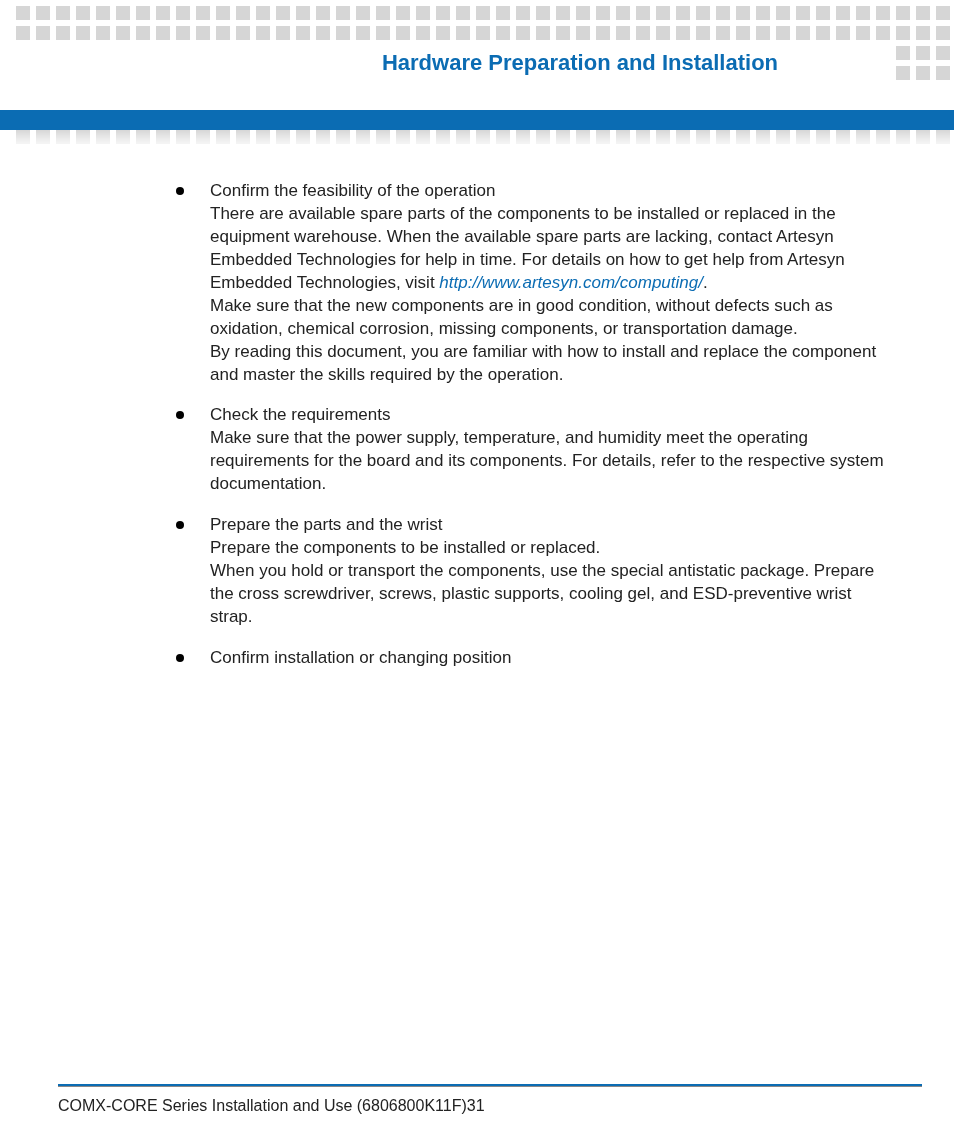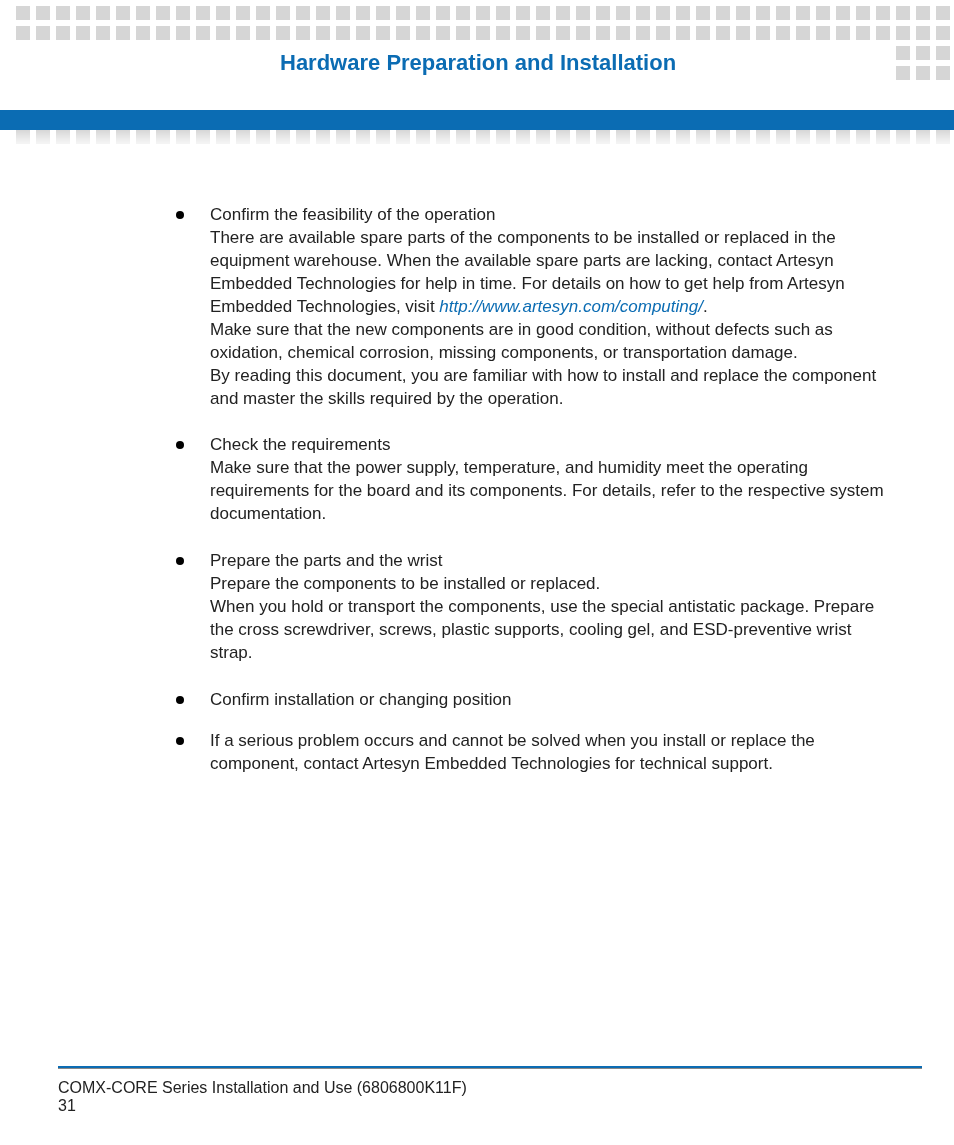--- a/index.html
+++ b/index.html
@@ -28,21 +28,21 @@
   #dots-bottom { top: 130px; height: 20px; overflow: hidden;
     -webkit-mask-image: linear-gradient(#000, transparent);
     mask-image: linear-gradient(#000, rgba(0,0,0,0.4) 50%, transparent);
   }
 
   .header-title {
     position: absolute;
     top: 44px;
     left: 0;
     right: 60px;
-    text-align: left;
+    text-align: center;
     font-weight: 700;
     font-size: 22px;
     color: #0b6cb3;
     background: #fff;
     padding: 6px 14px 6px 280px;
     z-index: 2;
   }
 
   .blue-bar {
     position: absolute;
@@ -71,40 +71,39 @@
   }
   ul.bullets > li::before {
     content: "";
     position: absolute;
     left: 6px;
     top: 7px;
     width: 8px; height: 8px;
     background: #000;
     border-radius: 50%;
   }
-  .lead { display: block; margin-top: 24px; }
+  .lead { display: block; }
   a.link { color: #0b6cb3; text-decoration: none; font-style: italic; }
 
   .footer {
     position: absolute;
     left: 58px;
     right: 32px;
     bottom: 30px;
   }
   .footer .rule {
     height: 3px;
     background: linear-gradient(#0b6cb3 0 1.5px, #888 1.5px 3px);
     margin-bottom: 10px;
   }
   .footer-row {
     display: flex;
     justify-content: flex-start;
     font-size: 16px;
     color: #222;
-    flex-direction: column;
   }
 </style>
 </head>
 <body>
 
 <div class="dotgrid" id="dots-top">
     <span></span>
     <span></span>
     <span></span>
     <span></span>
@@ -363,23 +362,20 @@
 
     <li>
       <span class="lead">Prepare the parts and the wrist</span>
       <span>Prepare the components to be installed or replaced.<br>When you hold or transport the components, use the special antistatic package. Prepare the cross screwdriver, screws, plastic supports, cooling gel, and ESD-preventive wrist strap.</span>
     </li>
 
     <li>
       <span class="lead">Confirm installation or changing position</span>
     </li>
 
-    <li>
-      <span>If a serious problem occurs and cannot be solved when you install or replace the component, contact Artesyn Embedded Technologies for technical support.</span>
-    </li>
 
   </ul>
 </div>
 
 <div class="footer">
   <div class="rule"></div>
   <div class="footer-row">
     <span>COMX-CORE Series Installation and Use (6806800K11F)</span>
     <span>31</span>
   </div>

